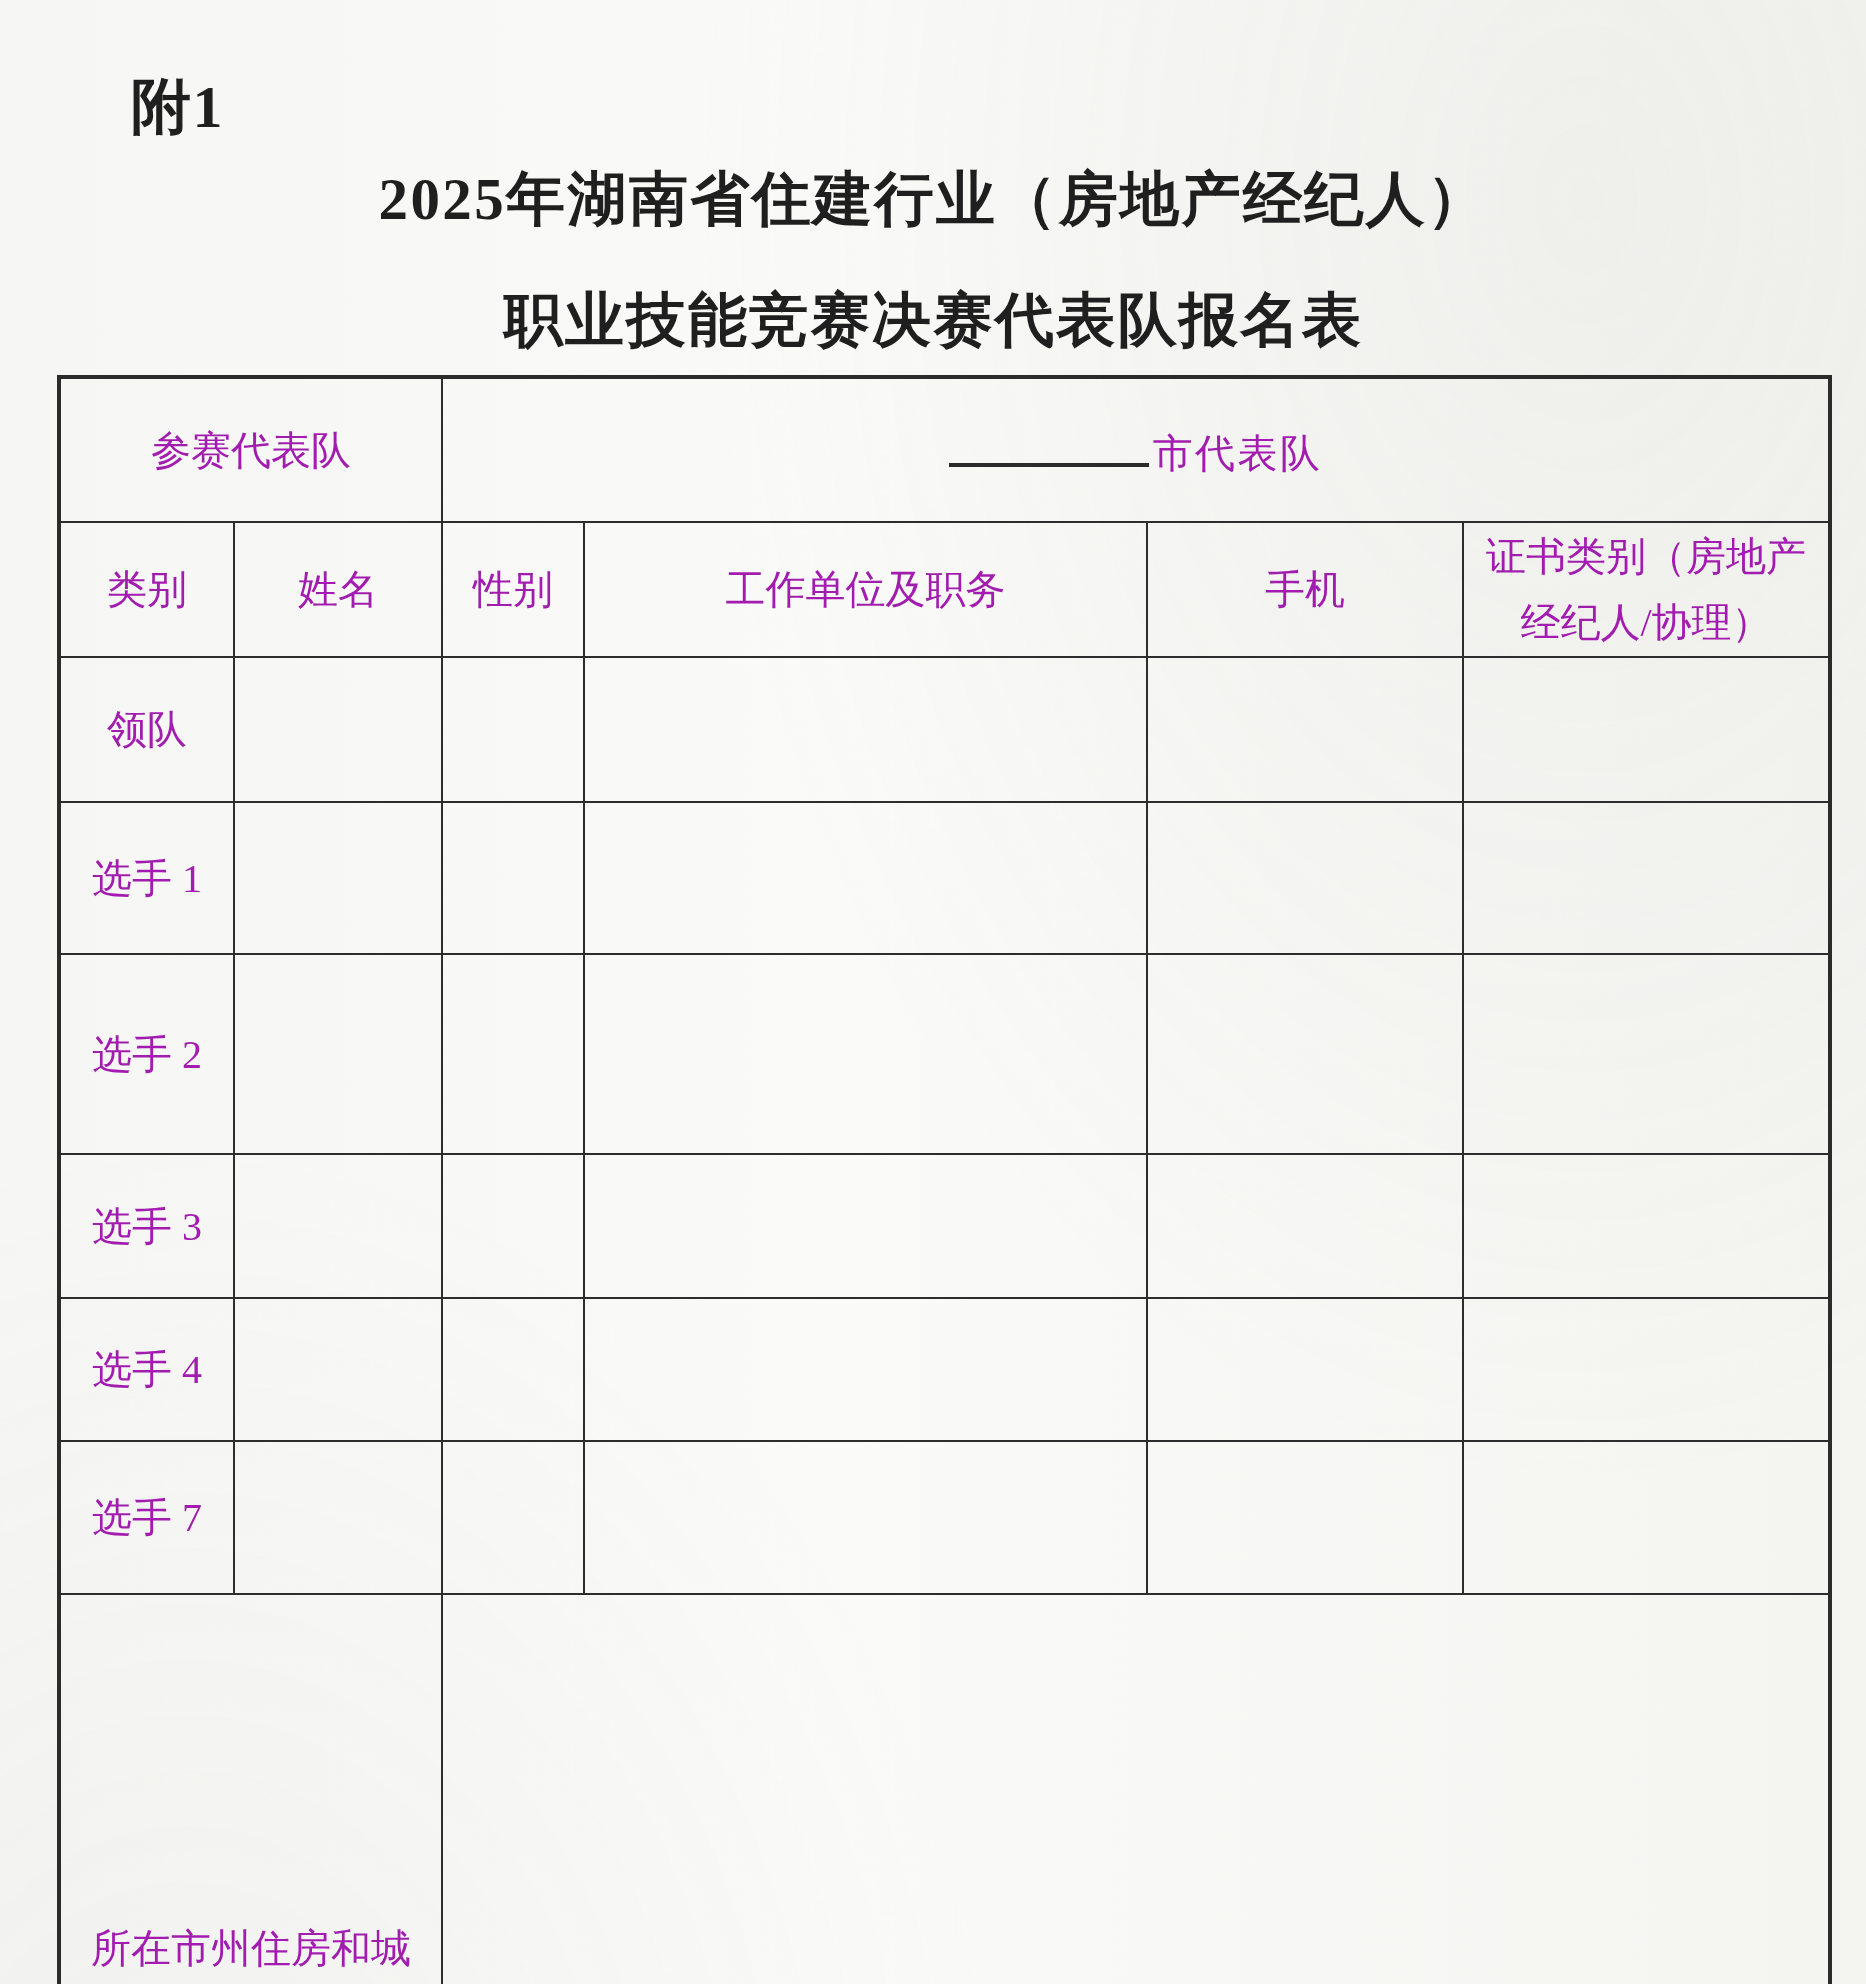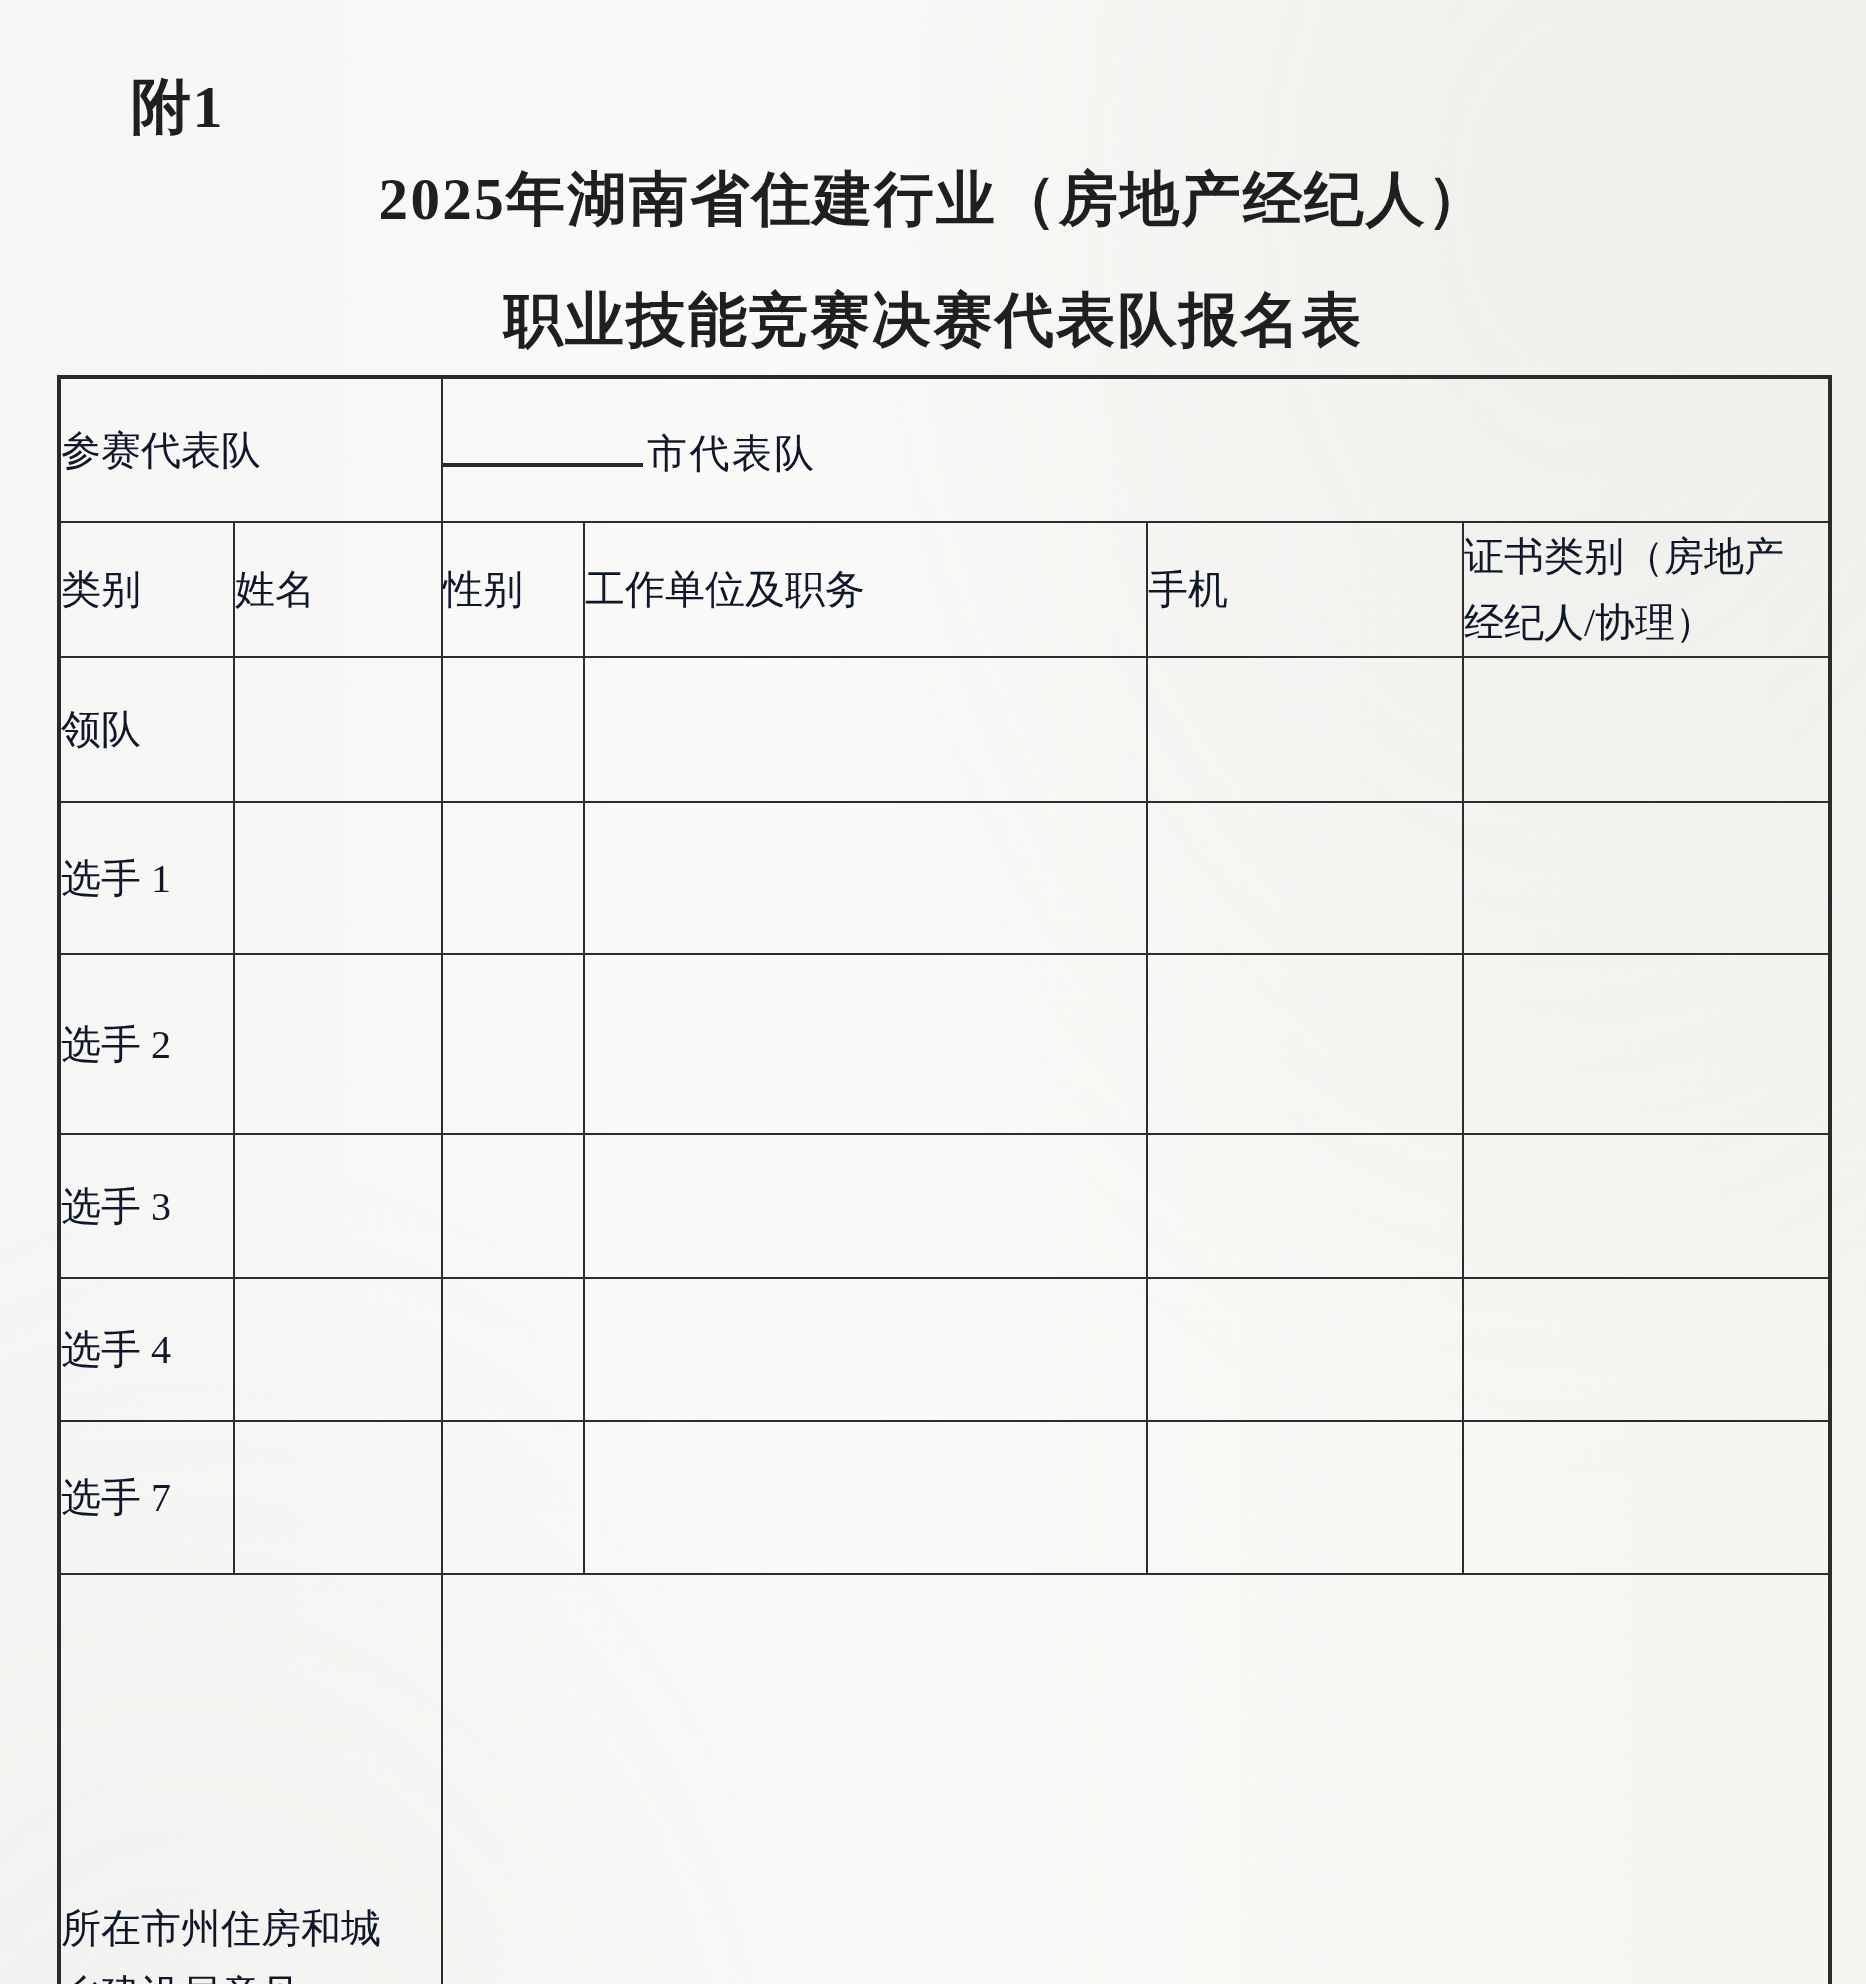--- a/index.html
+++ b/index.html
@@ -30,32 +30,33 @@
 
   table.reg-table {
     position: absolute; left: 57px; top: 375px;
     width: 1771px;
     border-collapse: collapse;
     table-layout: fixed;
     background: transparent;
   }
   table.reg-table td {
     border: 2.8px solid #2d2d2d;
+    text-align: center;
     vertical-align: middle;
     font-size: 40px;
     padding: 0;
-    color: #0f172a;
+    color: #a21caf;
   }
   table.reg-table { border: 4.4px solid #2b2b2b; }
 
   tr.r-team   { height: 145px; }
   tr.r-head   { height: 135px; margin-top: 24px; }
   tr.r-b1     { height: 145px; }
   tr.r-b2     { height: 152px; }
-  tr.r-b3     { height: 180px; }
+  tr.r-b3     { height: 200px; }
   tr.r-b4     { height: 144px; }
   tr.r-b5     { height: 143px; }
   tr.r-b6     { height: 153px; }
   tr.r-op     { height: 685px; }
 
   .pre-wrap { white-space: pre-line; line-height: 66px; }
 
   .blank-line {
     display: inline-block;
     width: 200px; height: 44px;

